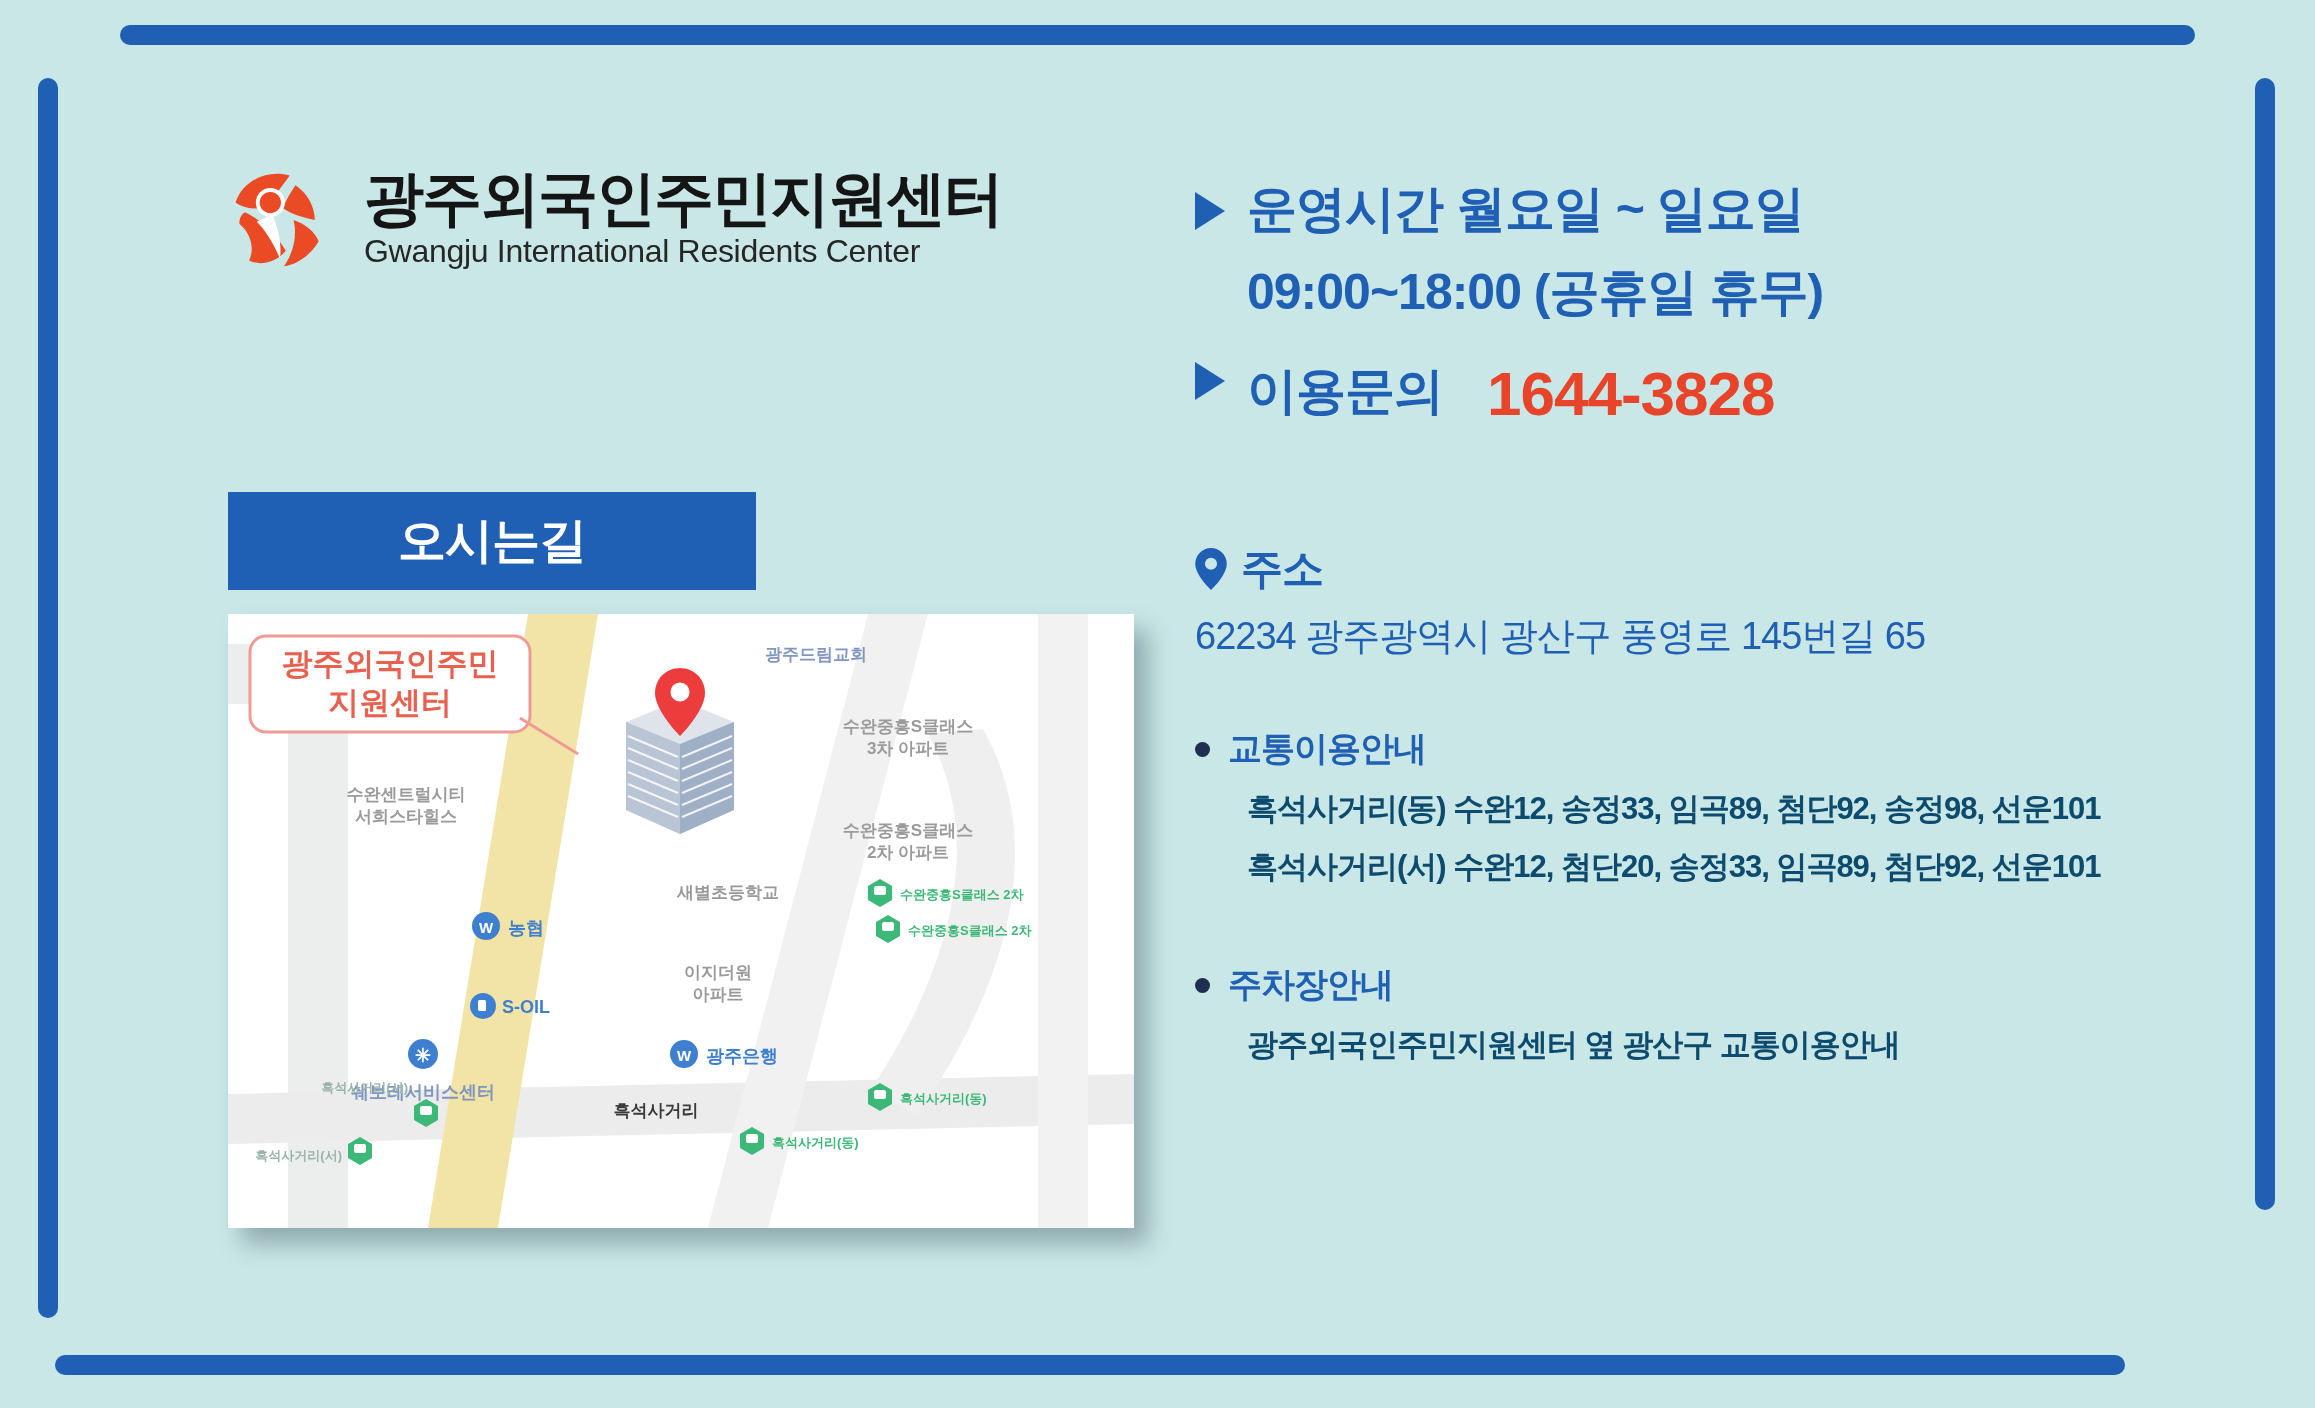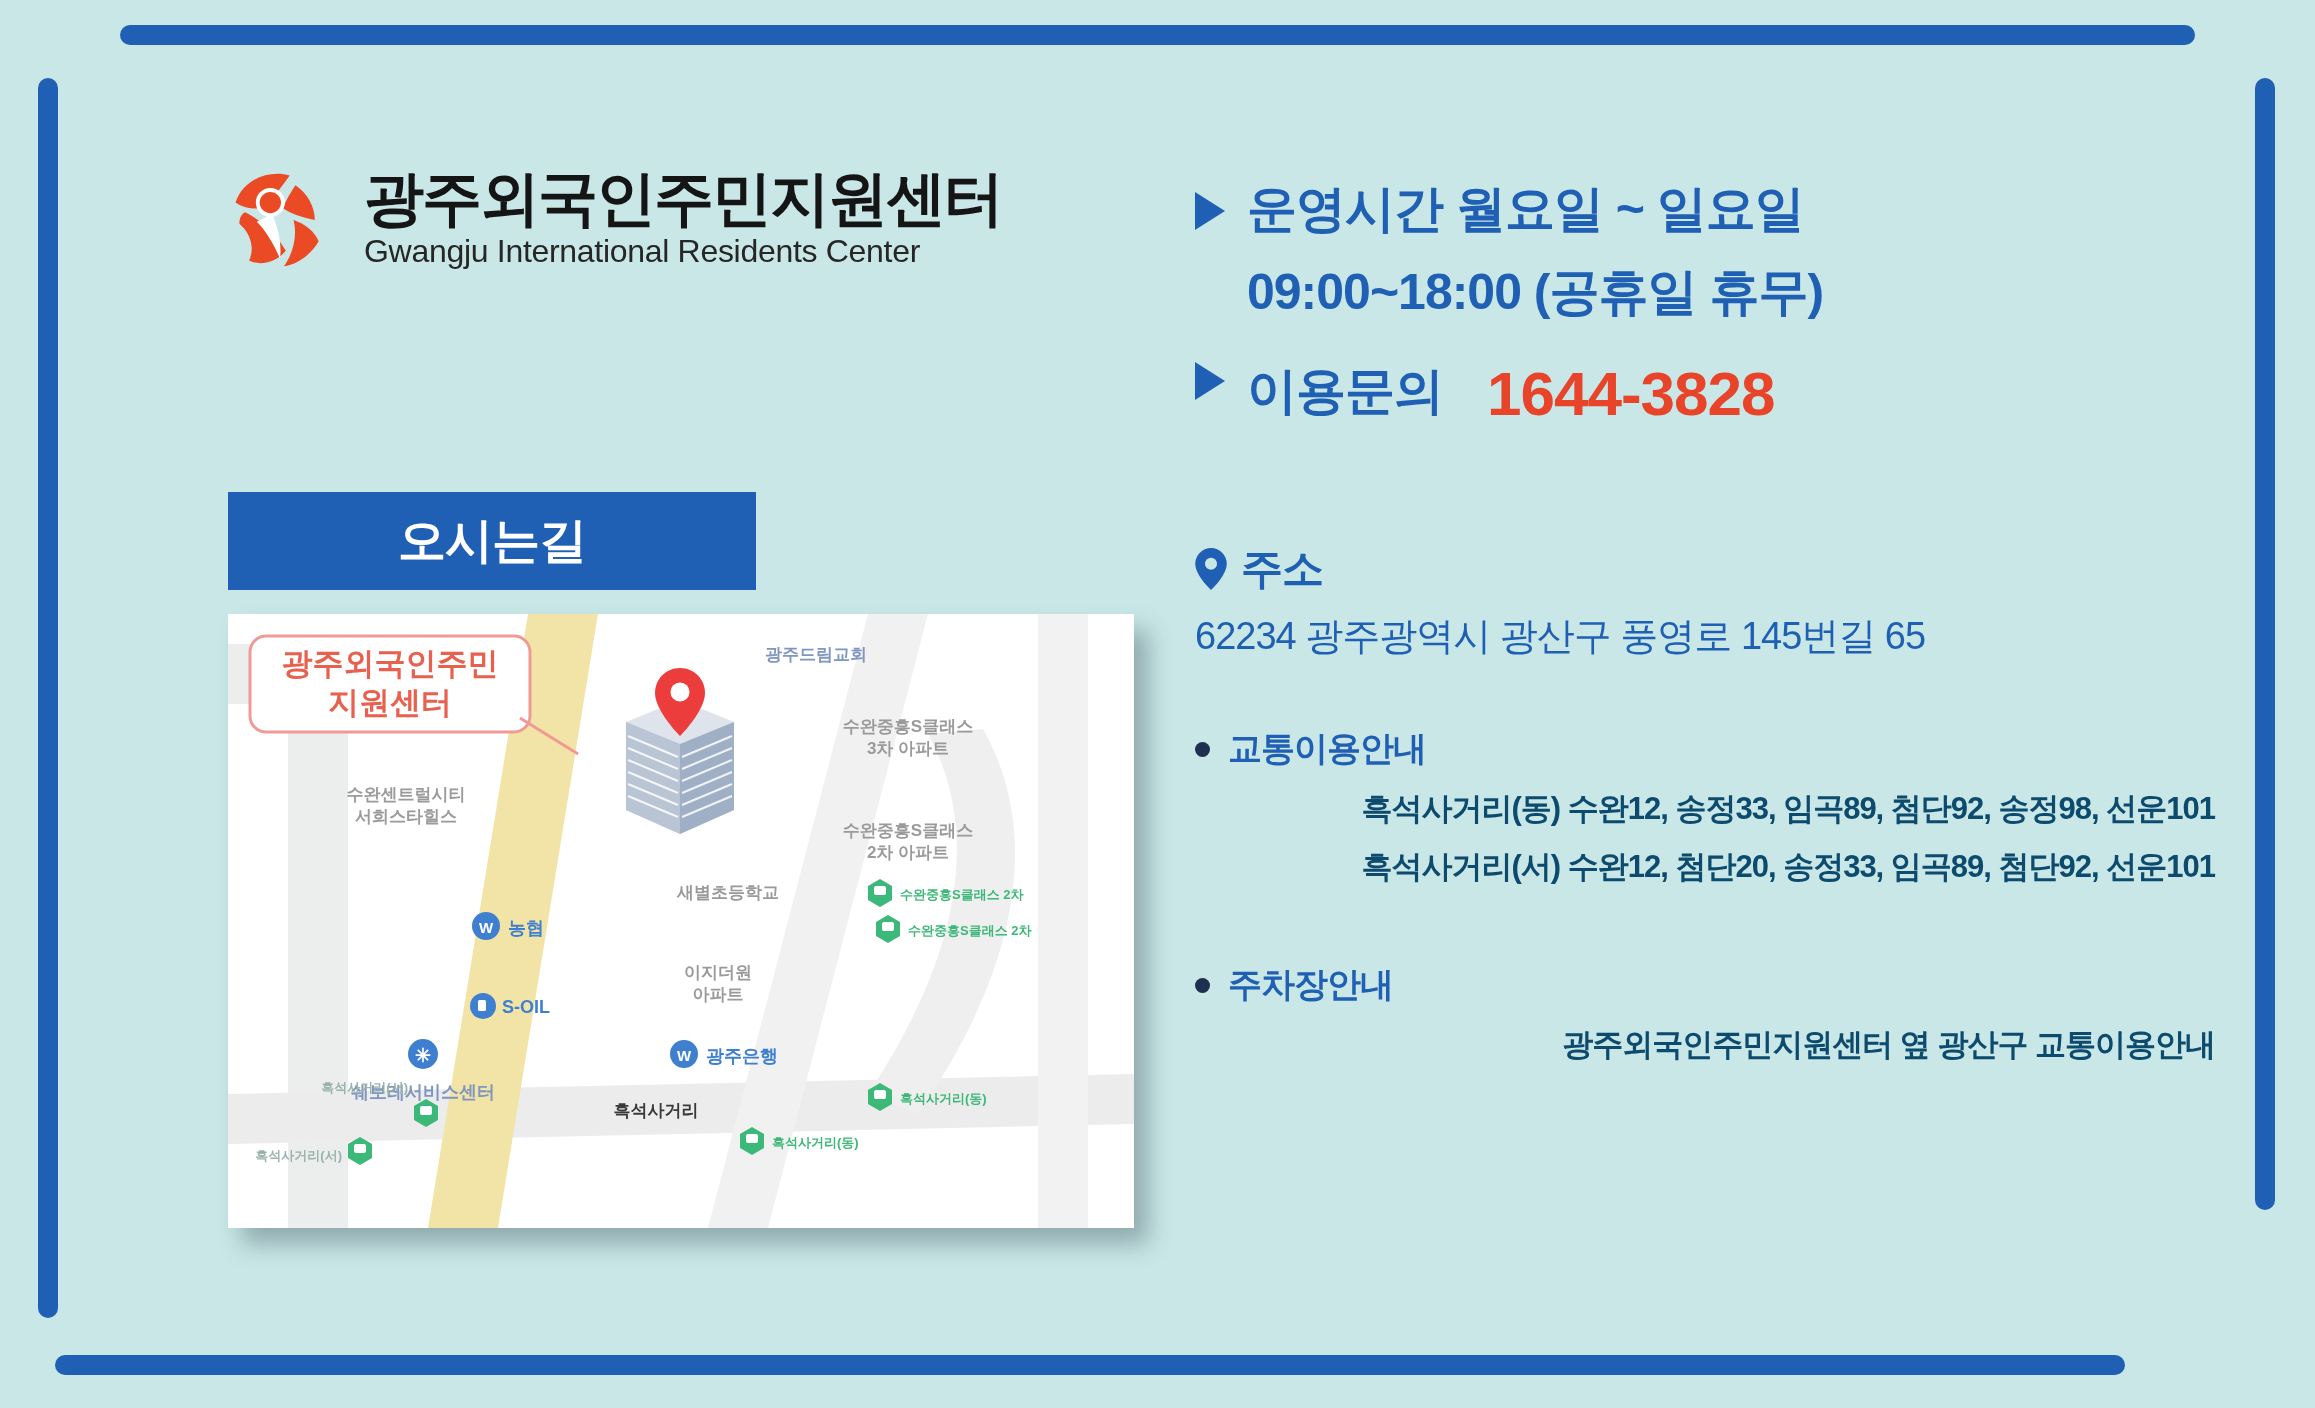--- a/index.html
+++ b/index.html
@@ -125,21 +125,21 @@
   #address-value {
     font-size: 38px;
     font-weight: 400;
     color: #1f5fb4;
     letter-spacing: -1px;
     margin-top: 14px;
     white-space: nowrap;
   }
 
   
-  .sec { margin-top: 64px; text-align: right; }
+  .sec { margin-top: 64px; }
   .sec-head {
     display: flex;
     align-items: center;
     gap: 18px;
   }
   .dot-icon {
     width: 15px; height: 15px;
     border-radius: 50%;
     background: #1f2f4f;
     flex: none;

